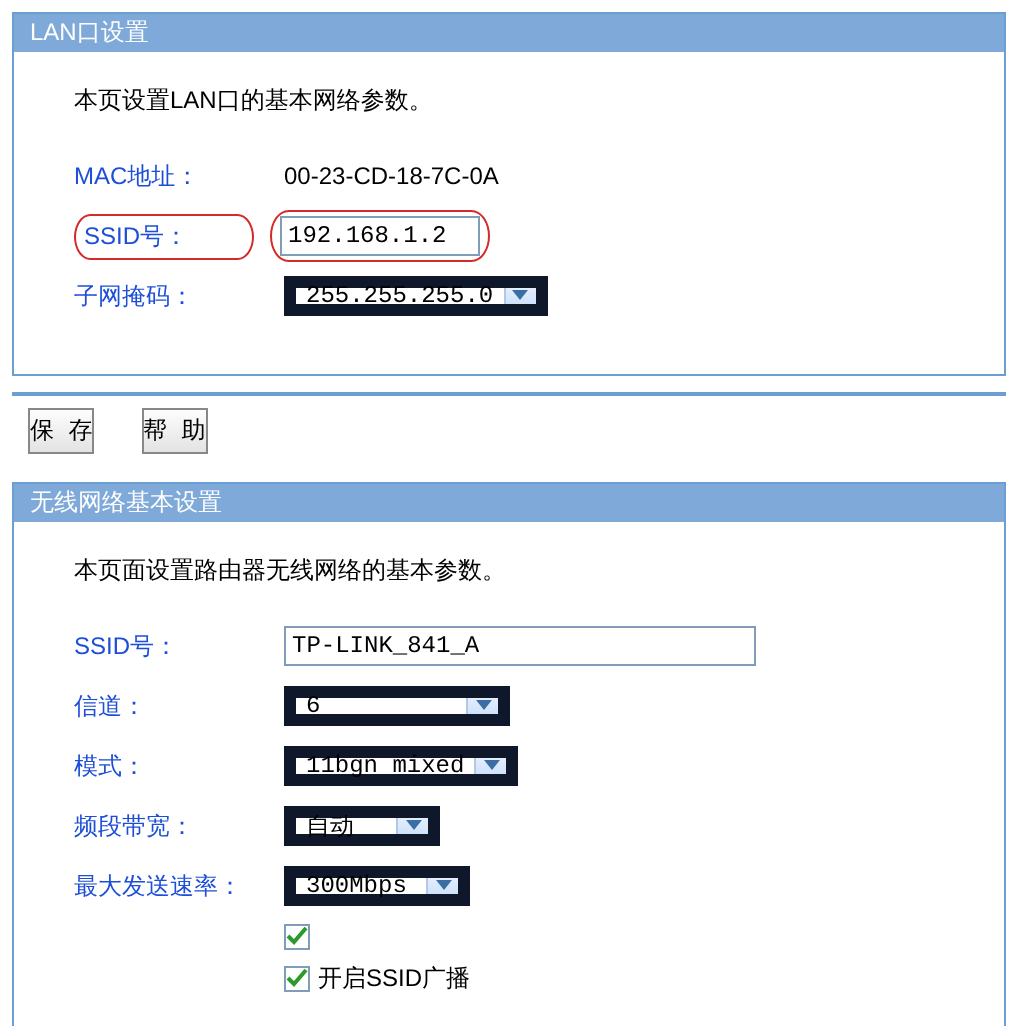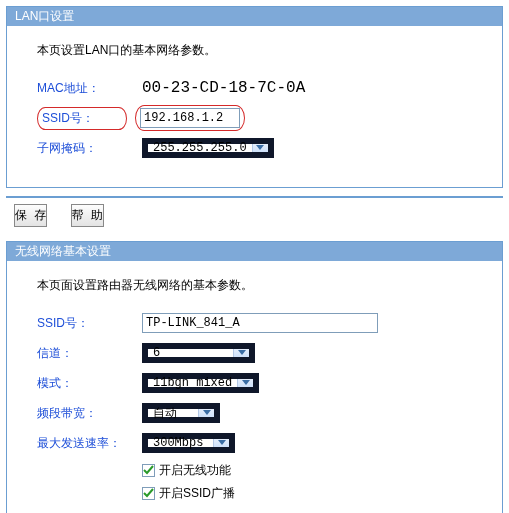--- a/index.html
+++ b/index.html
@@ -33,22 +33,22 @@
       align-items: center;
       margin: 4px 0;
       height: 26px;
     }
     .label {
       width: 105px;
       font-size: 12px;
       color: #1d4ed8;
     }
     .value-static {
-      font-family: Liberation Mono, monospace;
-      font-size: 16px;
+      font-family: Liberation Sans, sans-serif;
+      font-size: 12px;
     }
     .text-input {
       width: 236px;
       height: 20px;
       border: 1px solid #7f9db9;
       font-family: "Courier New", monospace;
       font-size: 12px;
       padding: 1px 3px;
     }
     .select-wrap {
@@ -218,21 +218,20 @@
         </span>
       </span>
     </div>
 
     <div class="check-row">
       <span class="checkbox checked">
         <svg width="11" height="11">
             <polyline points="1,5 4,8 10,1" stroke="#2a9a2a" stroke-width="2" fill="none"></polyline>
           </svg>
       </span>
-      <span>开启无线功能</span>
     </div>
 
     <div class="check-row">
       <span class="checkbox checked">
         <svg width="11" height="11">
             <polyline points="1,5 4,8 10,1" stroke="#2a9a2a" stroke-width="2" fill="none"></polyline>
           </svg>
       </span>
       <span>开启SSID广播</span>
     </div>

